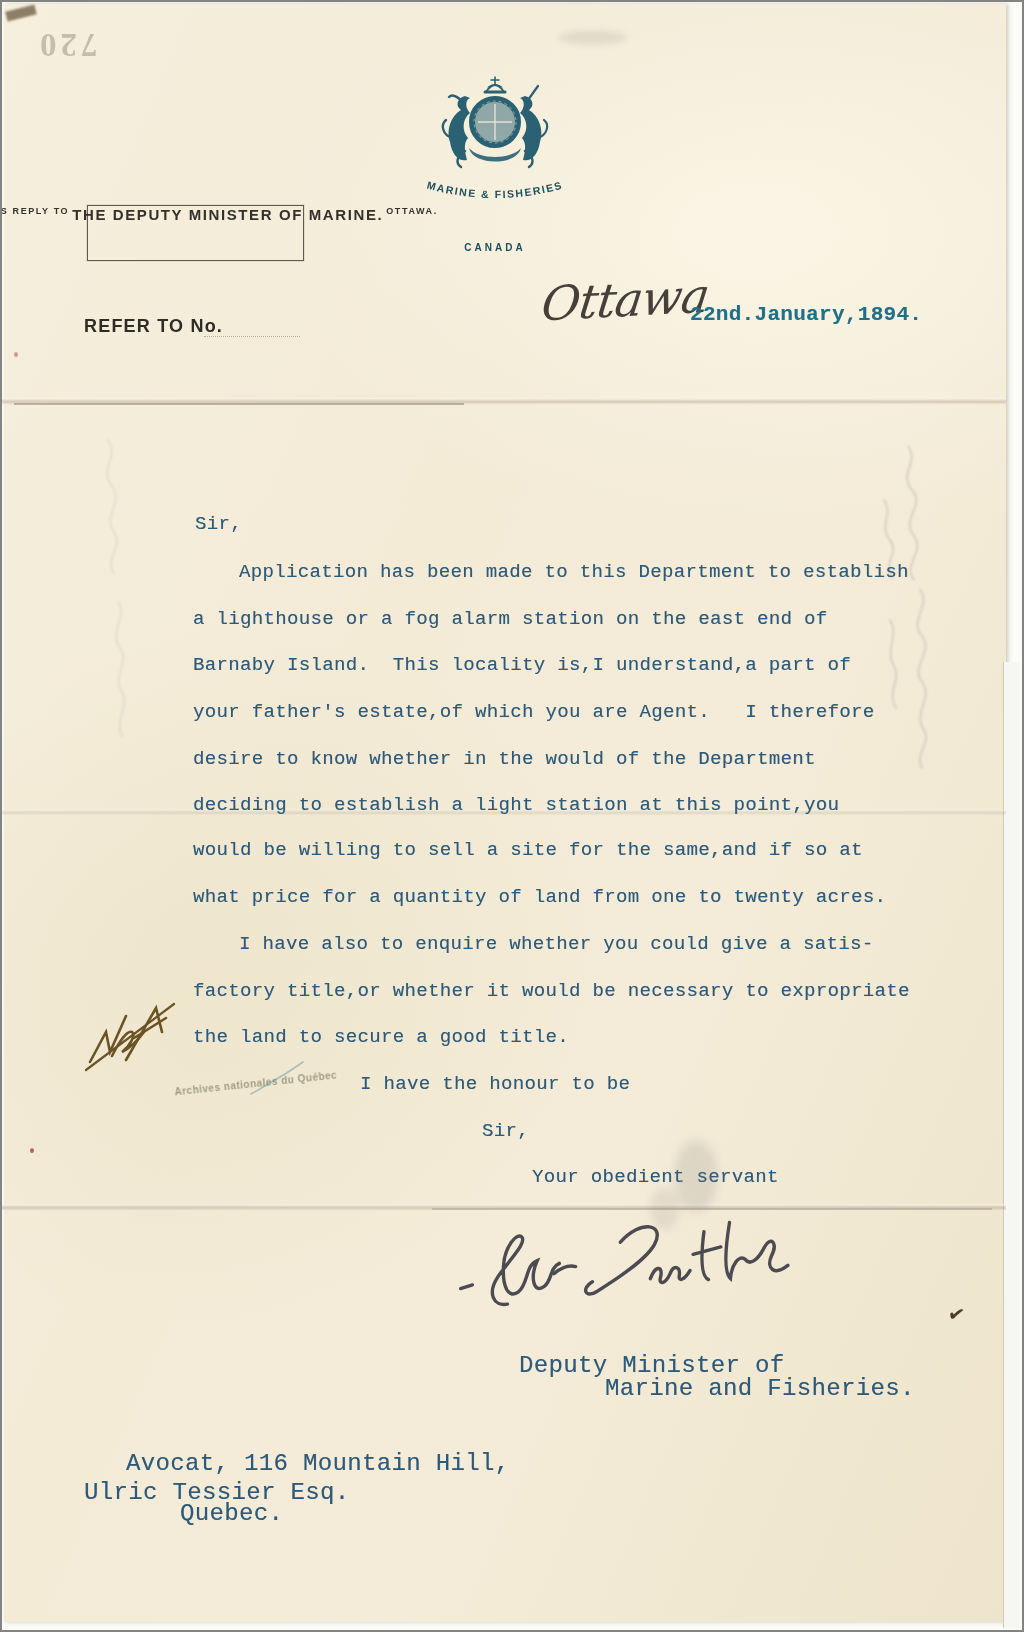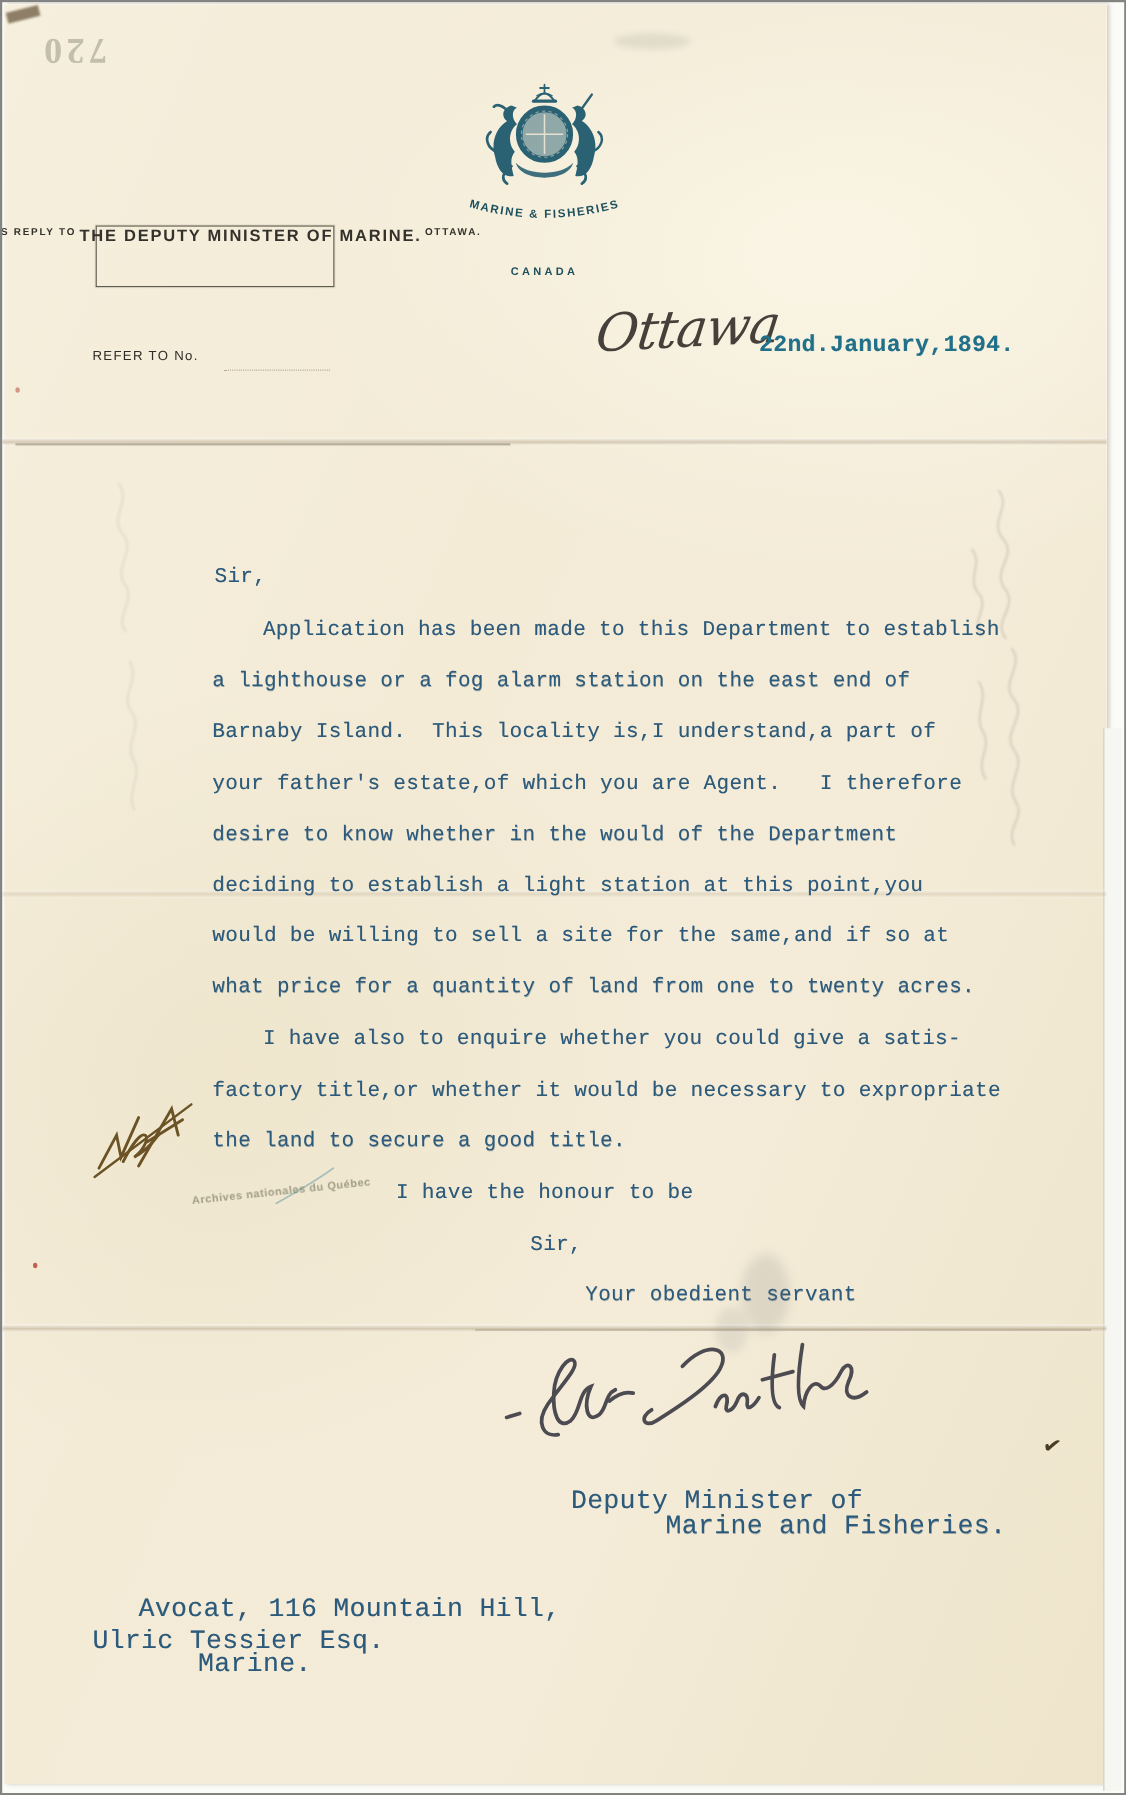--- a/index.html
+++ b/index.html
@@ -22,21 +22,21 @@
   .fold-soft{background:linear-gradient(180deg,rgba(255,255,255,.35),rgba(139,118,86,.16) 55%,rgba(255,255,255,.15));}
   .fold-dark-seg{position:absolute;height:2px;background:rgba(90,75,55,.35);filter:blur(.6px);}
 
   
   .addr-box{
     position:absolute;left:85px;top:203px;width:215px;height:54px;
     border:1px solid #5e5a4e;box-shadow:0 0 0 1px rgba(94,90,78,.12);
     display:flex;justify-content:center;gap:3px;
   }
   .addr-line{font-size:9px;letter-spacing:1.6px;color:#33312b;white-space:nowrap;font-weight:bold;}
-  .refer{position:absolute;left:82px;top:314px;font-size:12px;font-weight:normal;letter-spacing:1.2px;color:#2e2c26;}
+  .refer{position:absolute;left:82px;top:314px;font-size:18px;font-weight:bold;letter-spacing:1.2px;color:#2e2c26;}
   .refer-rule{position:absolute;left:202px;top:334px;width:96px;border-bottom:1.5px dotted #a79d85;opacity:.8;}
   .crest-svg{position:absolute;left:423px;top:72px;width:140px;height:102px;}
   .arc-svg{position:absolute;left:403px;top:174px;width:180px;height:32px;}
   .crest-country{position:absolute;left:403px;top:204px;width:180px;text-align:center;
     font-size:10px;font-weight:bold;letter-spacing:3px;color:#1d4f5e;margin-top:36px;}
   .place-script{
     position:absolute;left:540px;top:270px;font-family:"DejaVu Serif",serif;font-style:italic;
     font-size:47px;color:#45413a;transform:rotate(-3deg) skewX(-10deg);letter-spacing:-1px;
   }
   .date-typed{
@@ -200,14 +200,14 @@
     </g>
   </svg>
 
   <div class="tline t20" style="top:1336px;left:517px">Deputy Minister of</div>
   <div class="tline t20" style="top:1359px;left:603px">Marine and Fisheries.</div>
 
   <div class="checkmark">✔</div>
 
   <div class="tline t20" style="top:1463px;left:82px">Ulric Tessier Esq.</div>
   <div class="tline t20" style="top:1434px;left:124px">Avocat, 116 Mountain Hill,</div>
-  <div class="tline t20" style="top:1484px;left:178px">Marine.</div>
+  <div class="tline t20" style="top:1484px;left:178px">Quebec.</div>
 </div>
 
 </body></html>

